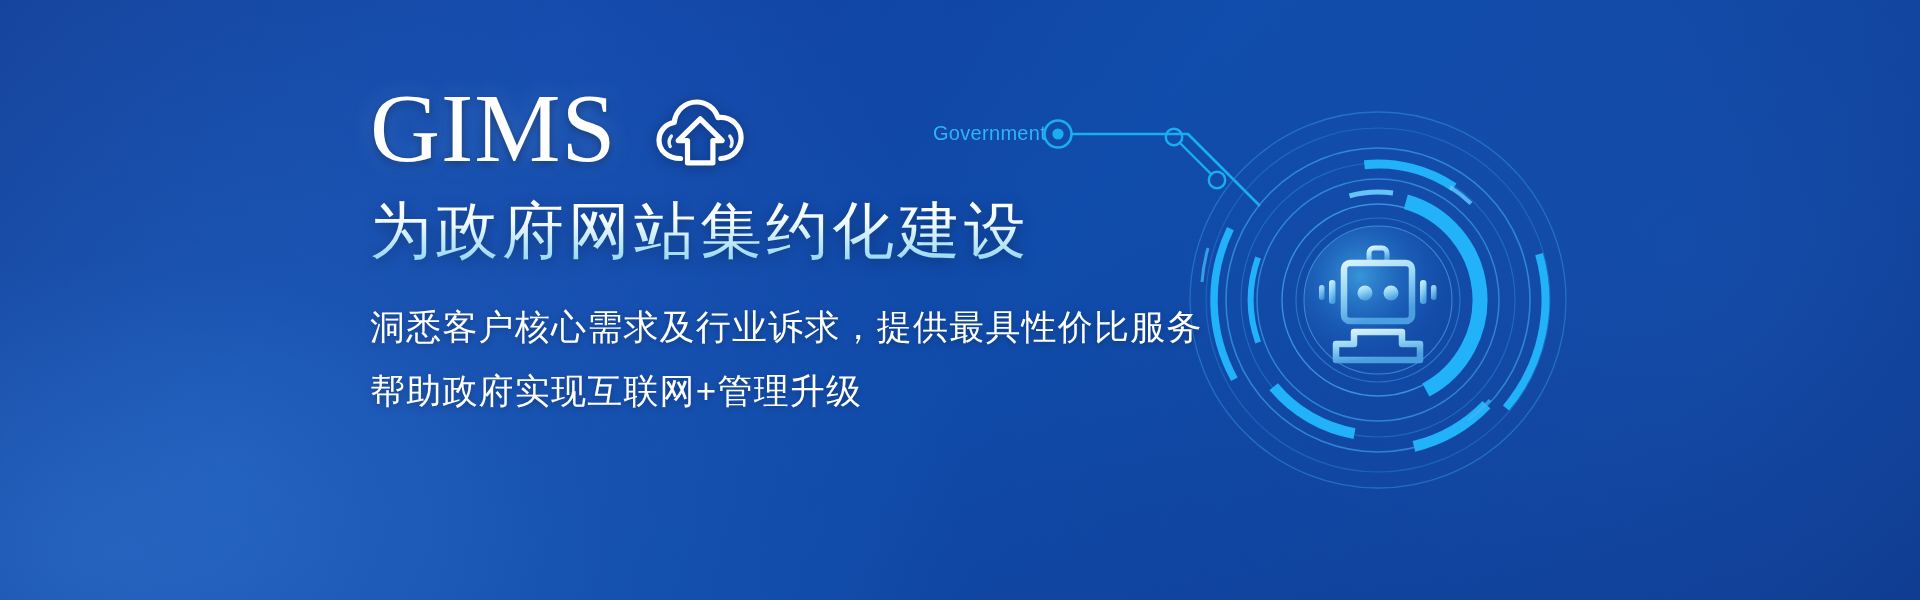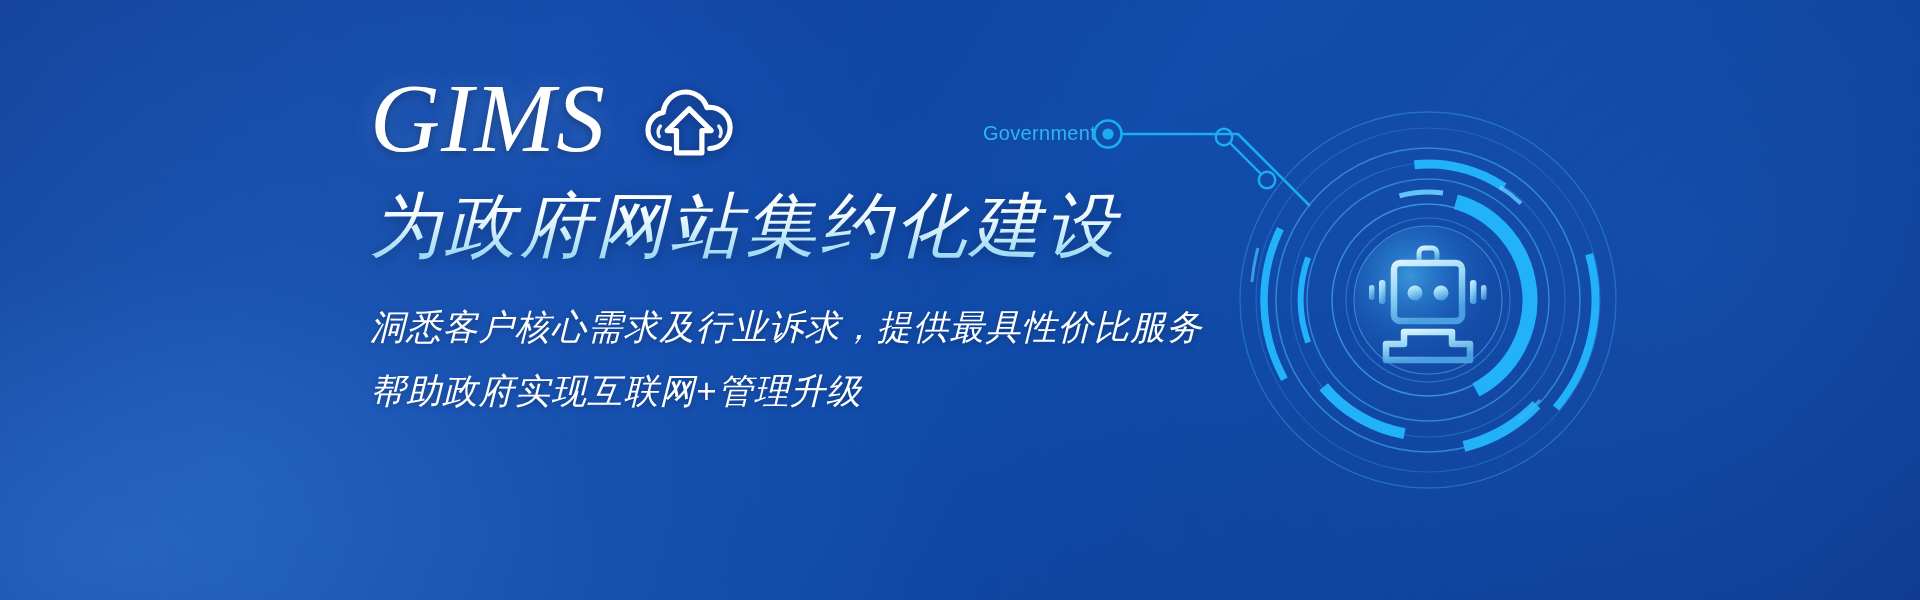--- a/index.html
+++ b/index.html
@@ -26,23 +26,22 @@
     pointer-events: none;
     background:
       radial-gradient(ellipse 700px 420px at 6% 92%, rgba(55,125,215,0.38) 0%, rgba(55,125,215,0) 70%),
       radial-gradient(ellipse 520px 300px at 52% 100%, rgba(20,70,165,0.35) 0%, rgba(20,70,165,0) 72%);
   }
 
   
   .copy-block {
     position: absolute;
     left: 370px;
-    top: 66px;
+    top: 76px;
     z-index: 5;
-    font-style: italic;
   }
   .brand-row {
     display: flex;
     align-items: center;
     height: 104px;
   }
   .brand-word {
     font-size: 97px;
     line-height: 1;
     color: #ffffff;
@@ -52,21 +51,21 @@
     text-shadow: 0 3px 10px rgba(0,0,0,0.35), 0 0 22px rgba(150,205,255,0.30);
   }
   .brand-icon {
     margin-left: 36px;
     margin-top: 12px;
     filter: drop-shadow(0 2px 6px rgba(0,0,0,0.35));
   }
 
   .headline {
     margin-top: 18px;
-    font-size: 71px;
+    font-size: 62px;
     line-height: 1.08;
     font-weight: 400;
     letter-spacing: 4px;
     white-space: nowrap;
     background: linear-gradient(180deg, #ffffff 0%, #f2fbff 34%, #b6e4f8 72%, #8ed5f2 100%);
     -webkit-background-clip: text;
     background-clip: text;
     color: transparent;
     -webkit-text-fill-color: transparent;
     filter: drop-shadow(0 3px 7px rgba(0,0,0,0.30));
@@ -82,21 +81,21 @@
     letter-spacing: 1.2px;
     white-space: nowrap;
     margin-bottom: 29px;
     text-shadow: 0 2px 6px rgba(0,0,0,0.28);
   }
   .sub-line:last-child { margin-bottom: 0; }
 
   
   .tech-graphic {
     position: absolute;
-    left: 958px;
+    left: 908px;
     top: 80px;
     width: 700px;
     height: 450px;
     z-index: 4;
   }
   .gov-label {
     position: absolute;
     left: 25px;
     top: 42px;
     font-size: 20px;

